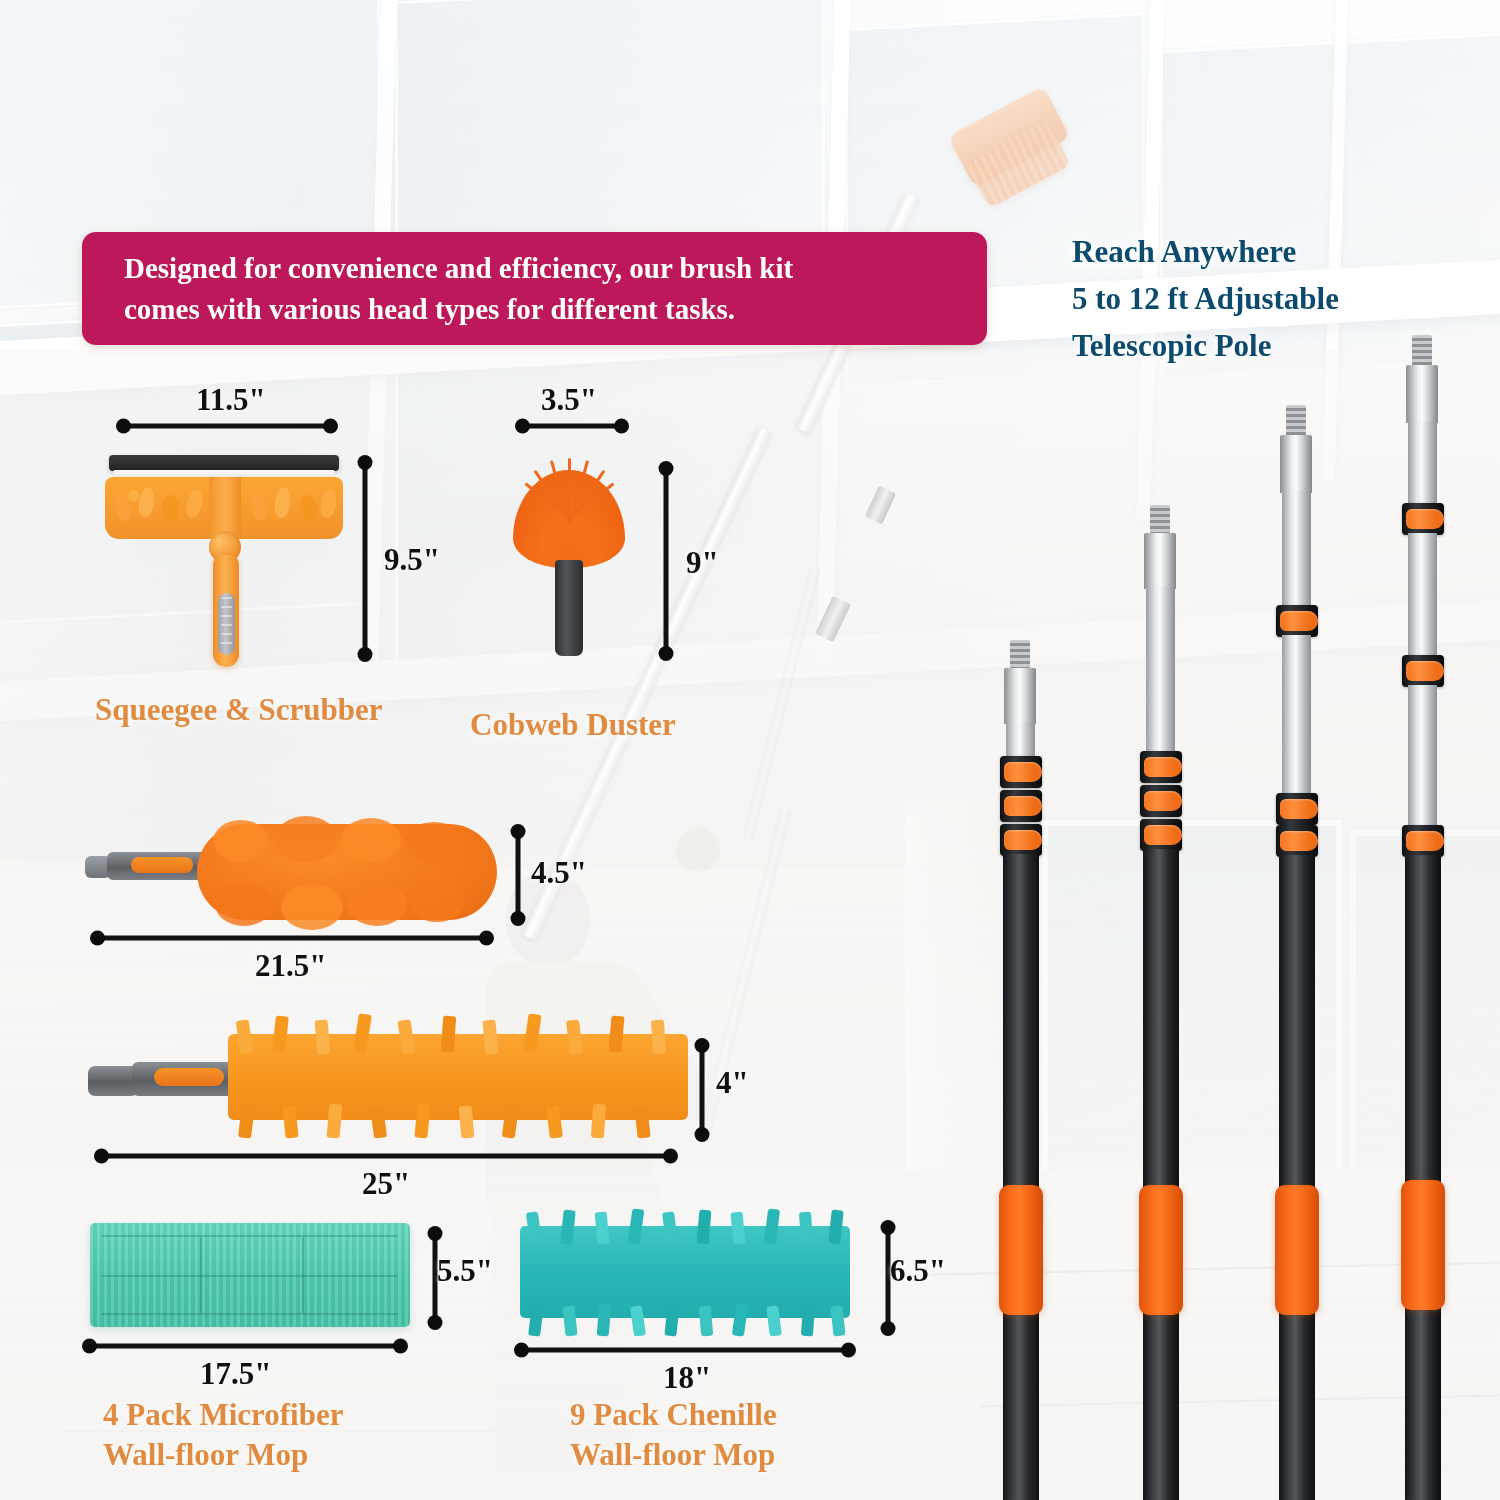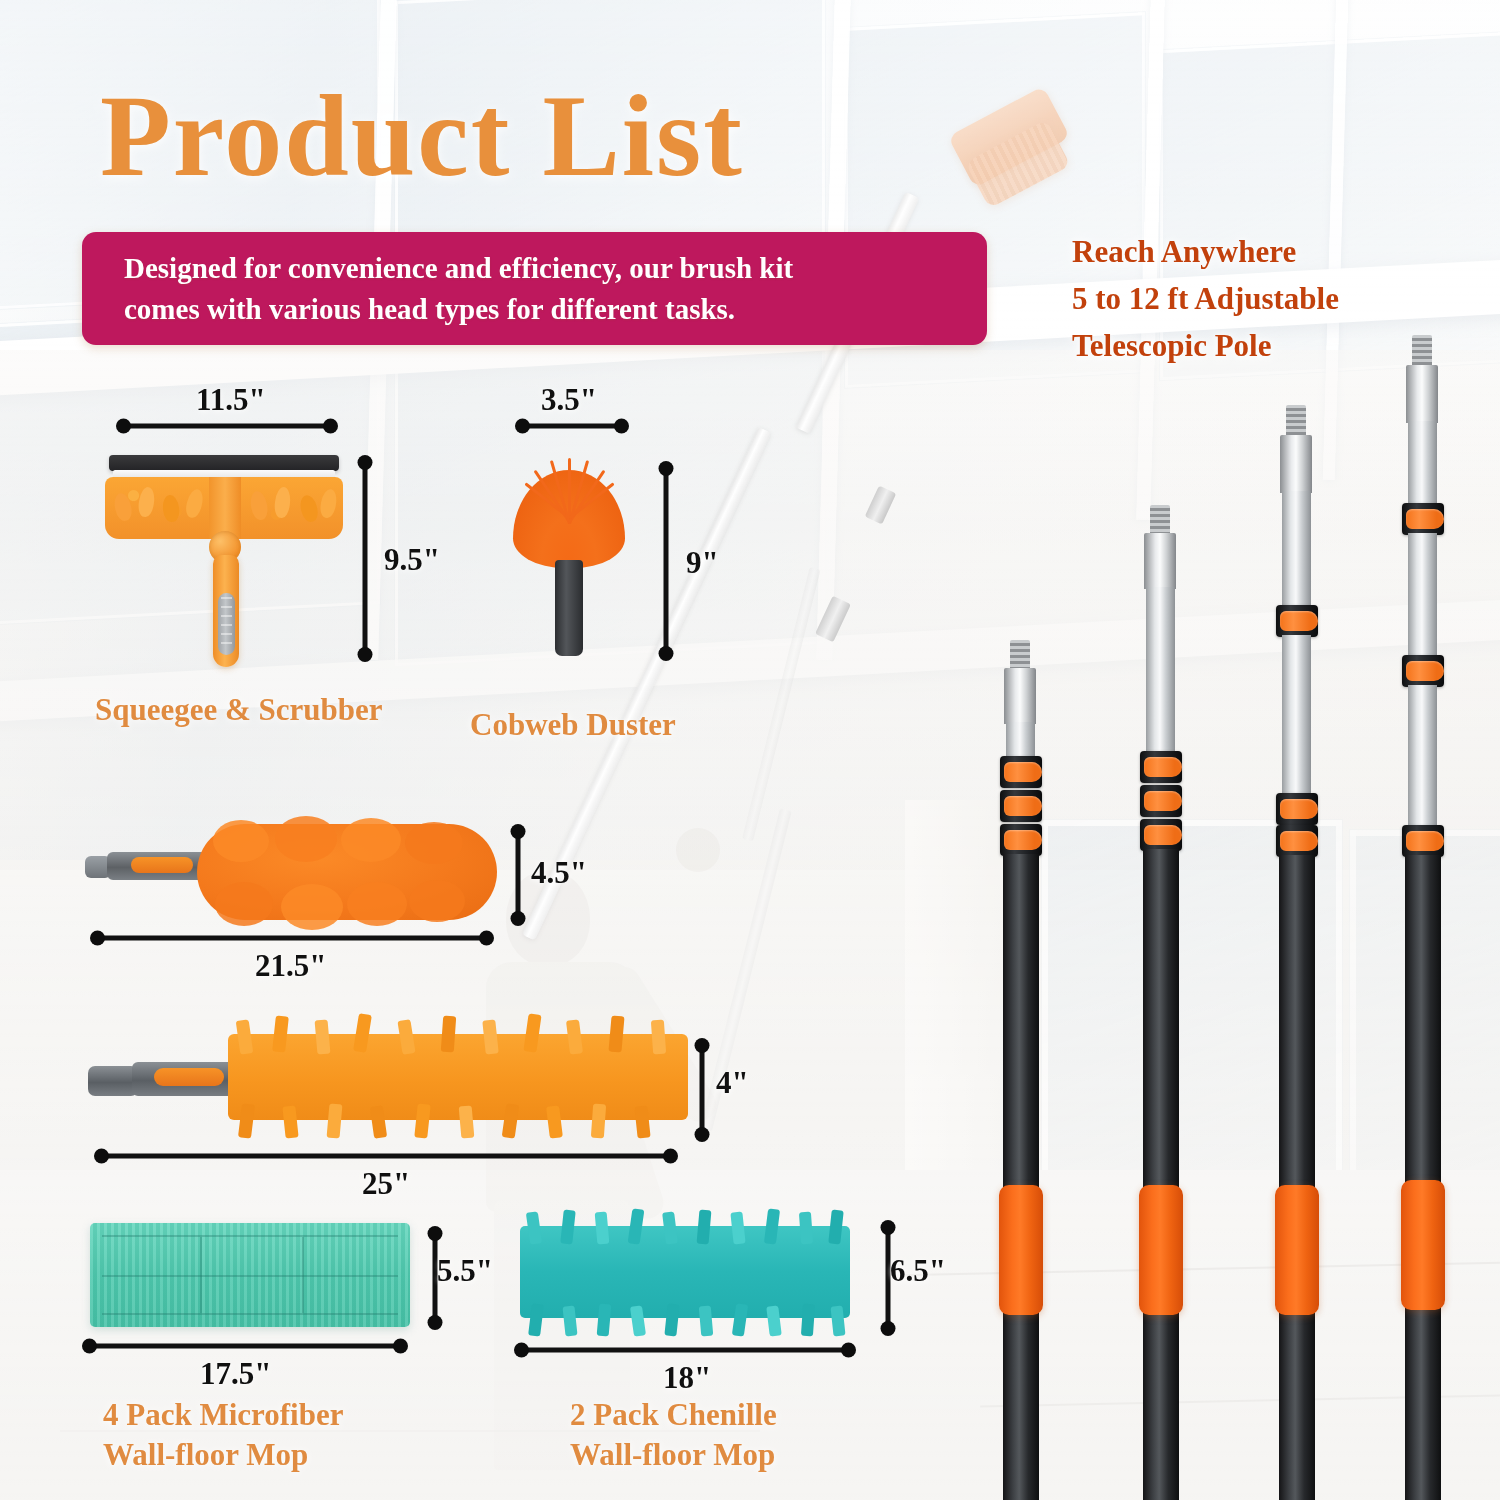--- a/index.html
+++ b/index.html
@@ -102,21 +102,21 @@
     padding:16px 34px 0 42px;
   }
   .banner p {
     color:#fff; font-size:29px; line-height:1.42; font-weight:700;
     text-shadow:0 1px 2px rgba(150,90,40,.25);
   }
 
   
   .reach {
     position:absolute; left:1072px; top:228px;
-    font-size:31px; line-height:1.52; font-weight:700; color:#c2410c;
+    font-size:31px; line-height:1.52; font-weight:700; color:#0c4a6e;
     text-shadow:0 1px 6px rgba(255,255,255,.95), 0 0 12px rgba(255,255,255,.8);
     white-space:nowrap;
   }
 
   
   .dim-h, .dim-v { position:absolute; }
   .dim-h .bar { position:absolute; left:0; top:50%; height:5px; width:100%;
                 background:#111; transform:translateY(-50%); border-radius:2px; }
   .dim-v .bar { position:absolute; top:0; left:50%; width:5px; height:100%;
                 background:#111; transform:translateX(-50%); border-radius:2px; }
@@ -326,21 +326,20 @@
   <div class="hero-pole" style="left:758px; top:430px; width:14px; height:560px; transform:rotate(25deg); transform-origin:top center; opacity:.95;"></div>
   <div class="hero-pole" style="left:905px; top:195px; width:15px; height:260px; transform:rotate(25deg); transform-origin:top center;"></div>
   <div class="hero-joint" style="left:823px; top:598px; width:20px; height:42px; transform:rotate(25deg);"></div>
   <div class="hero-joint" style="left:871px; top:488px; width:19px; height:34px; transform:rotate(25deg);"></div>
   <div class="hero-brush" style="left:955px; top:108px; width:108px; height:58px; transform:rotate(-28deg);"></div>
   <div class="hero-brush" style="left:972px; top:138px; width:92px; height:52px; transform:rotate(-28deg); opacity:.8;
               background:repeating-linear-gradient(92deg,#f2b183 0 4px, #e8a06c 4px 8px);"></div>
 
   <div class="haze"></div>
 
-  <div class="title">Product List</div>
 
   <div class="banner">
     <p>Designed for convenience and efficiency, our brush kit</p>
     <p>comes with various head types for different tasks.</p>
   </div>
 
   <div class="reach">
     <div>Reach Anywhere</div>
     <div>5 to 12 ft Adjustable</div>
     <div>Telescopic Pole</div>
@@ -544,21 +543,21 @@
   <div class="dim-label" style="left:890px; top:1253px;">6.5"</div>
 
   <div class="dim-h" style="left:516px; top:1342px; width:338px; height:16px;">
     <div class="bar"></div>
     <div class="dot s"></div>
     <div class="dot e"></div>
   </div>
   <div class="dim-label" style="left:663px; top:1360px;">18"</div>
 
   <div class="caption" style="left:570px; top:1395px;">
-    <div>2 Pack Chenille</div>
+    <div>9 Pack Chenille</div>
     <div>Wall-floor Mop</div>
   </div>
 
   <div class="pole" style="left:986px; top:640px; width:70px; height:860px;">
     <div class="pole-thread" style="left:24px; top:0;   width:20px; height:30px;"></div>
     <div class="pole-tip" style="left:18px; top:28px; width:32px; height:56px;"></div>
     <div class="pole-seg-silver" style="left:20px; top:82px; width:29px; height:44px;"></div>
     <div class="pole-lock" style="left:14px; top:116px; width:42px; height:32px;"></div>
     <div class="pole-lever" style="left:18px; top:122px; width:38px; height:20px;"></div>
     <div class="pole-lock" style="left:14px; top:150px; width:42px; height:32px;"></div>

